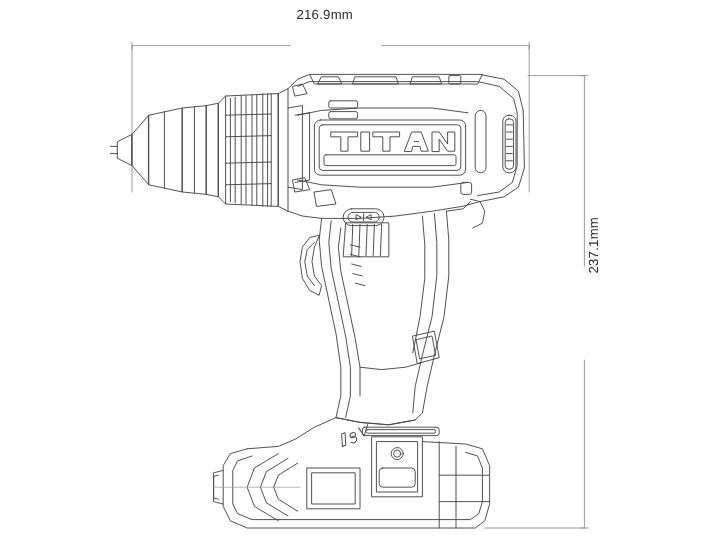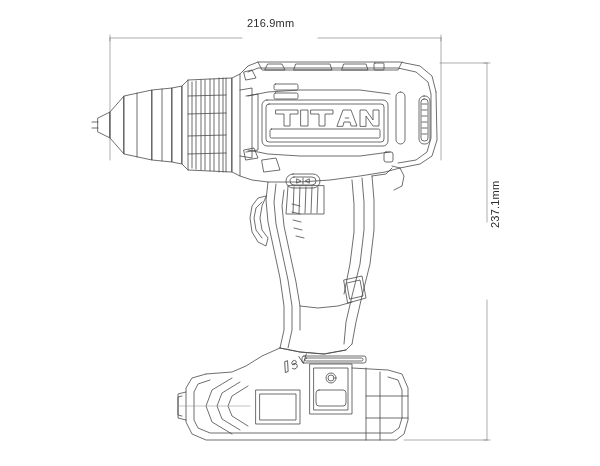--- a/index.html
+++ b/index.html
@@ -25,21 +25,21 @@
   .dim-label {
     position: absolute;
     font-family: "Liberation Sans", sans-serif;
     font-size: 11px;
     color: #2b2b2b;
     white-space: nowrap;
     letter-spacing: 0.2px;
   }
   #dim-top-label {
     left: 247px;
-    top: 17px;
+    top: 7px;
   }
   #dim-right-label {
     left: 489px;
     top: 228px;
     transform: rotate(-90deg);
     transform-origin: left top;
   }
 </style>
 </head>
 <body>

